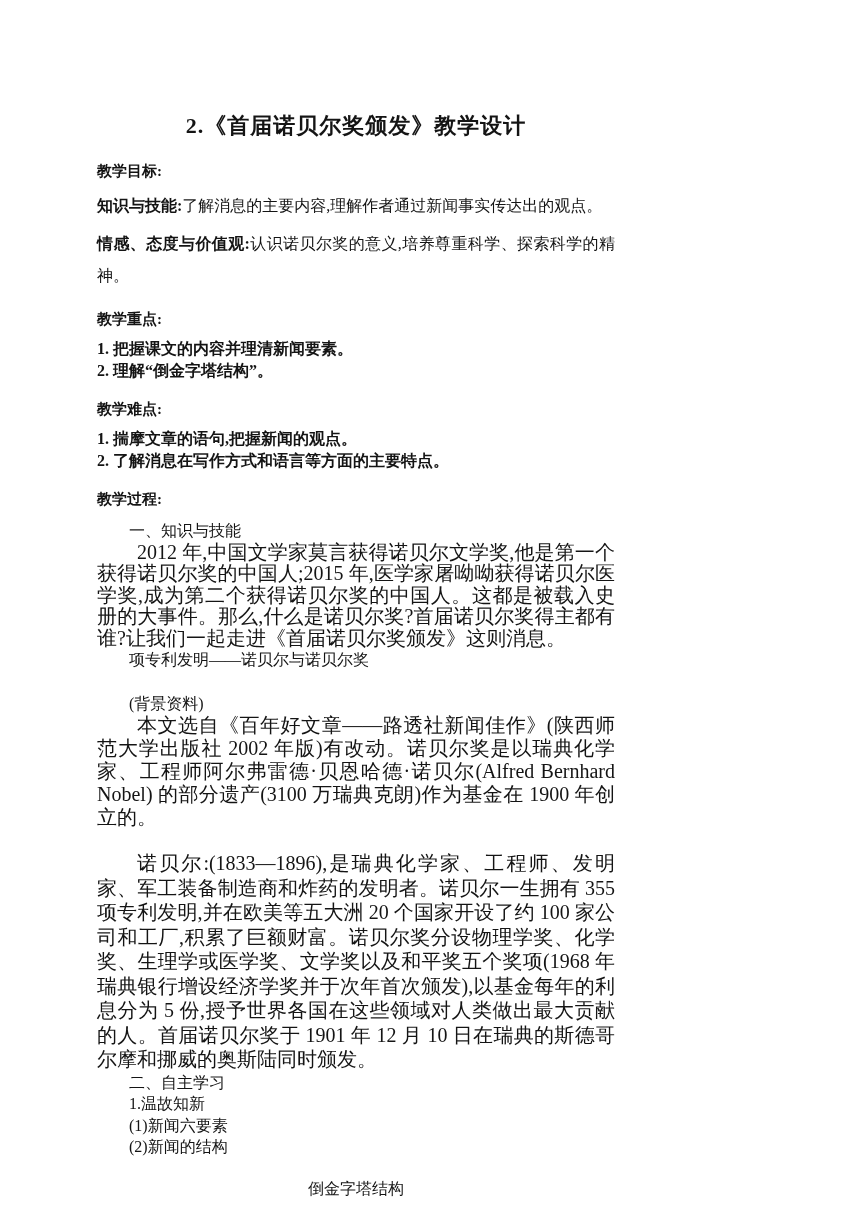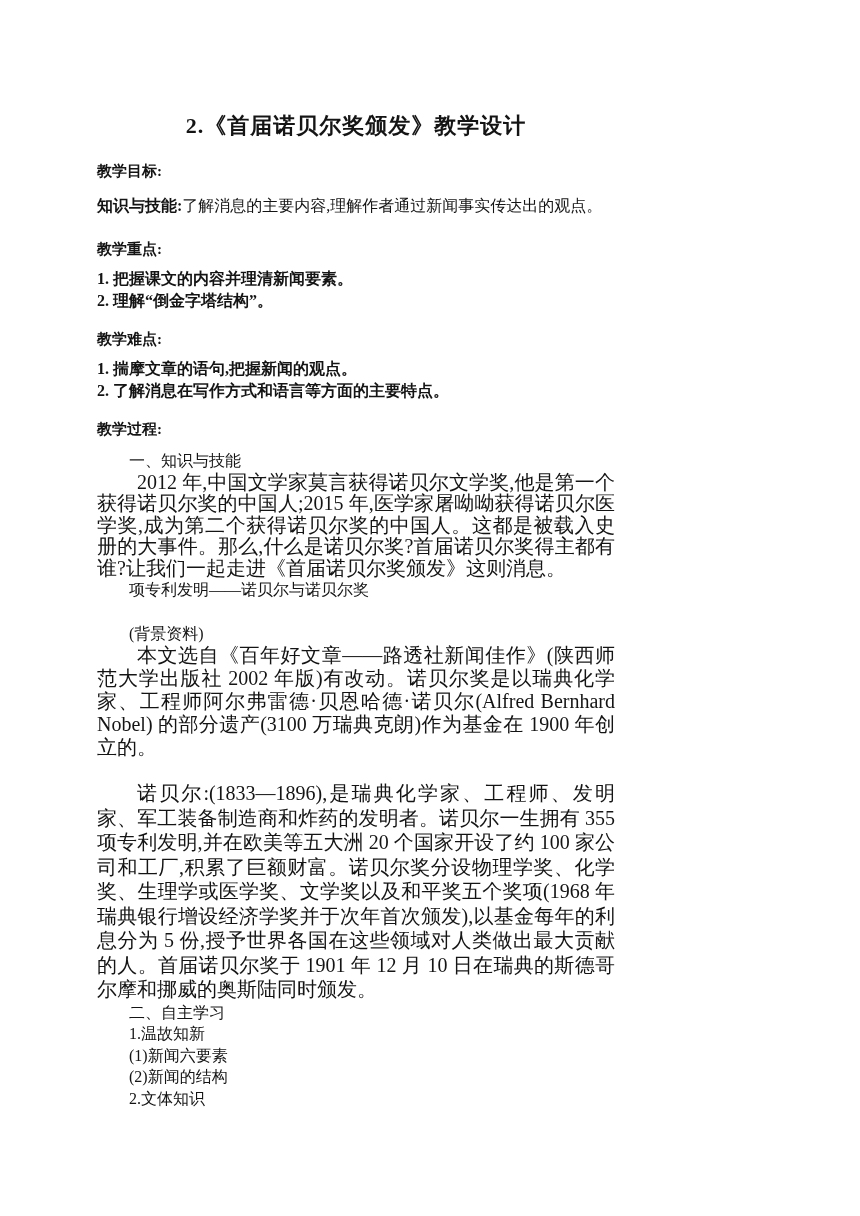--- a/index.html
+++ b/index.html
@@ -60,20 +60,21 @@
 </style>
 </head>
 <body>
 
 <div class="page">
 
   <h1 class="title">2.《首届诺贝尔奖颁发》教学设计</h1>
 
   <h2 class="sec first">教学目标:</h2>
   <p class="obj"><span class="lbl">知识与技能:</span><span>了解消息的主要内容,理解作者通过新闻事实传达出的观点。</span></p>
+  <p class="obj"><span class="lbl">情感、态度与价值观:</span><span>认识诺贝尔奖的意义,培养尊重科学、探索科学的精神。</span></p>
 
   <h2 class="sec">教学重点:</h2>
   <div class="list">
     <p class="li">1. 把握课文的内容并理清新闻要素。</p>
     <p class="li">2. 理解“倒金字塔结构”。</p>
   </div>
 
   <h2 class="sec">教学难点:</h2>
   <div class="list">
     <p class="li">1. 揣摩文章的语句,把握新闻的观点。</p>
@@ -86,16 +87,16 @@
   <p class="ind">项专利发明——诺贝尔与诺贝尔奖</p>
 
   <p class="ind gap">(背景资料)</p>
   <p class="para bg1">本文选自《百年好文章——路透社新闻佳作》(陕西师范大学出版社 2002 年版)有改动。诺贝尔奖是以瑞典化学家、工程师阿尔弗雷德·贝恩哈德·诺贝尔(Alfred Bernhard Nobel) 的部分遗产(3100 万瑞典克朗)作为基金在 1900 年创立的。</p>
   <p class="para bg2 gap">诺贝尔:(1833—1896),是瑞典化学家、工程师、发明家、军工装备制造商和炸药的发明者。诺贝尔一生拥有 355 项专利发明,并在欧美等五大洲 20 个国家开设了约 100 家公司和工厂,积累了巨额财富。诺贝尔奖分设物理学奖、化学奖、生理学或医学奖、文学奖以及和平奖五个奖项(1968 年瑞典银行增设经济学奖并于次年首次颁发),以基金每年的利息分为 5 份,授予世界各国在这些领域对人类做出最大贡献的人。首届诺贝尔奖于 1901 年 12 月 10 日在瑞典的斯德哥尔摩和挪威的奥斯陆同时颁发。</p>
 
   <p class="ind">二、自主学习</p>
   <p class="ind">1.温故知新</p>
   <p class="ind">(1)新闻六要素</p>
   <p class="ind">(2)新闻的结构</p>
-  <p class="ind">2.文体知识</p>
 
+  <p class="center-line">倒金字塔结构</p>
 
 </div>
 
 </body></html>

